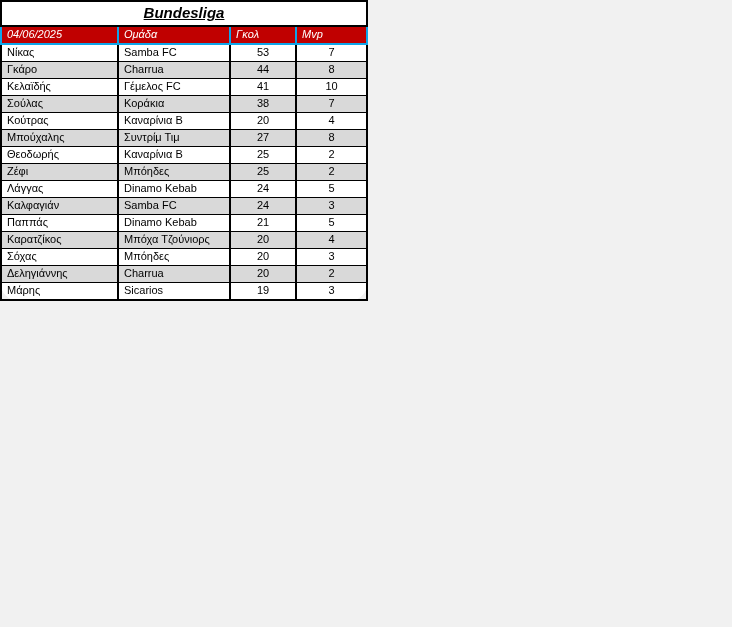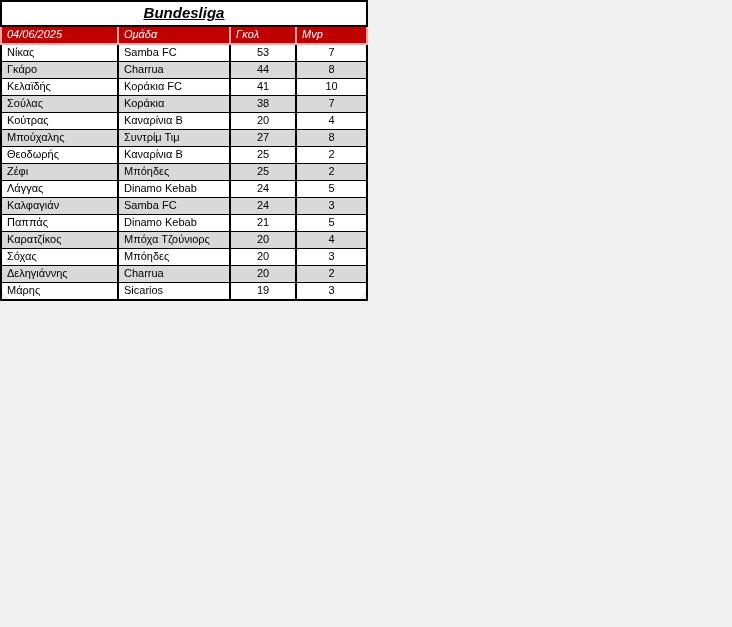--- a/index.html
+++ b/index.html
@@ -23,21 +23,21 @@
 
   .title-cell {
     border:2px solid #000; background:#ffffff;
     text-align:center; height:20px; padding:1px 0 2px 0;
   }
   .title-text {
     font-style:italic; font-weight:bold; font-size:15px;
     text-decoration:underline;
   }
   tr.header-row th {
-    border:2px solid #fca5a5;
+    border:2px solid #0ea5e9;
     color:#ffffff; font-style:italic; font-weight:normal;
     font-size:11px; text-align:left;
     height:13px; line-height:13px; padding:1px 4px 2px 5px;
   }
   tbody td {
     border:1px solid #000; border-left-width:2px; border-right-width:2px;
     font-size:11px; height:13px; line-height:13px;
     padding:1px 4px 2px 5px;
     white-space:nowrap; overflow:hidden;
   }
@@ -427,21 +427,21 @@
             <td class="mvp">7</td>
           </tr>
           <tr class="alt">
             <td class="player">Γκάρο</td>
             <td class="team">Charrua</td>
             <td class="goals">44</td>
             <td class="mvp">8</td>
           </tr>
           <tr>
             <td class="player">Κελαϊδής</td>
-            <td class="team">Κοράκια FC</td>
+            <td class="team">Γέμελος FC</td>
             <td class="goals">41</td>
             <td class="mvp">10</td>
           </tr>
           <tr class="alt">
             <td class="player">Σούλας</td>
             <td class="team">Κοράκια</td>
             <td class="goals">38</td>
             <td class="mvp">7</td>
           </tr>
           <tr>

